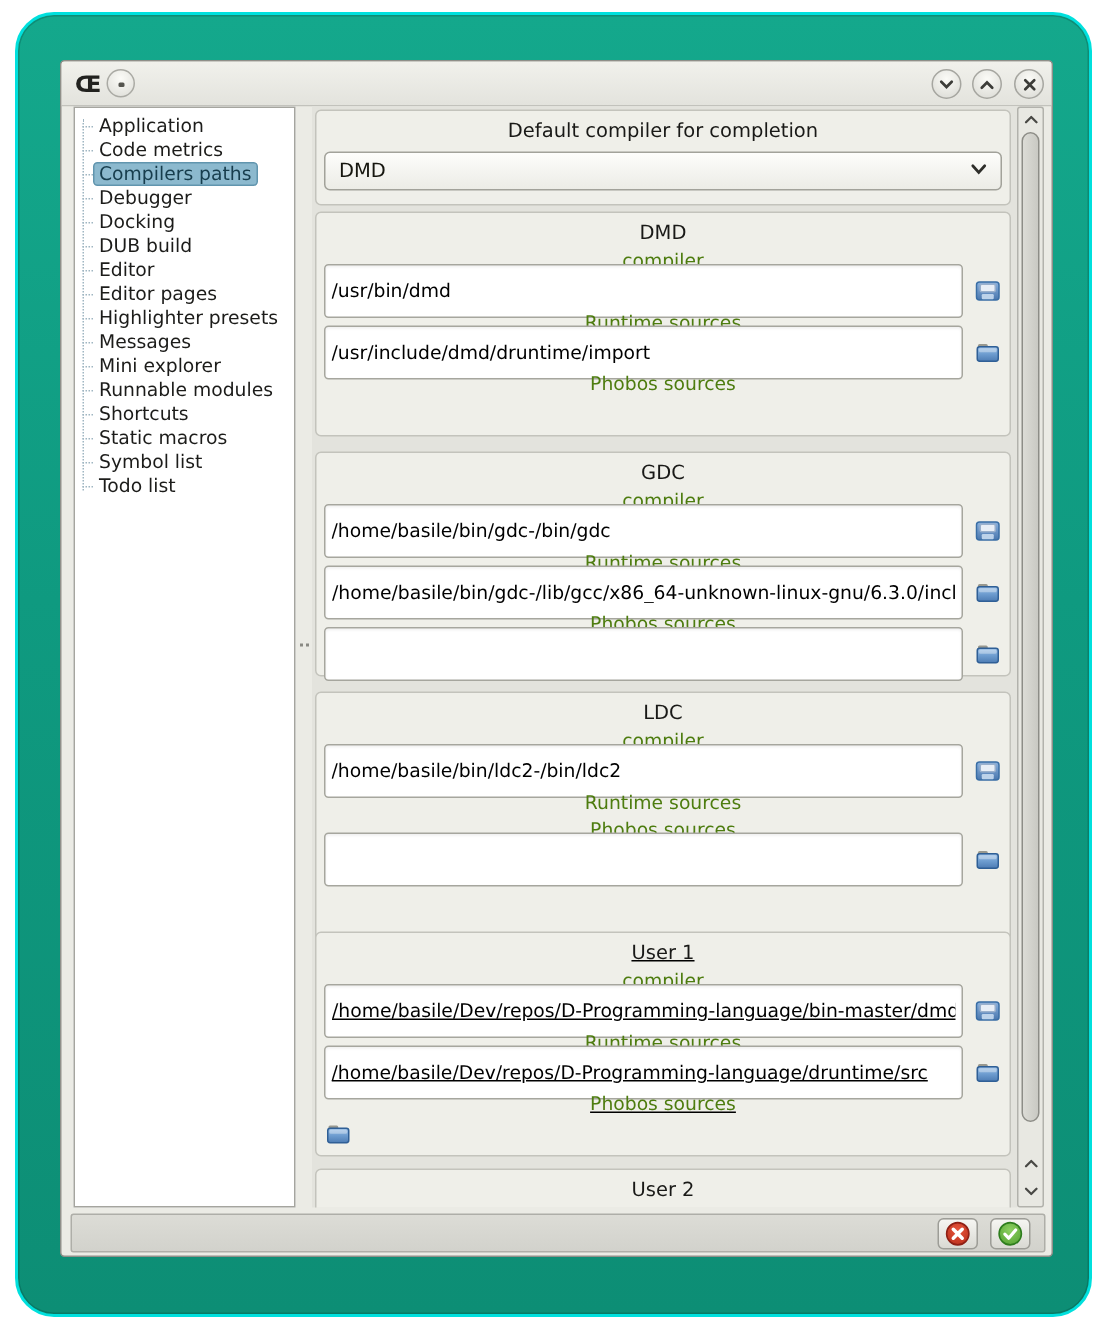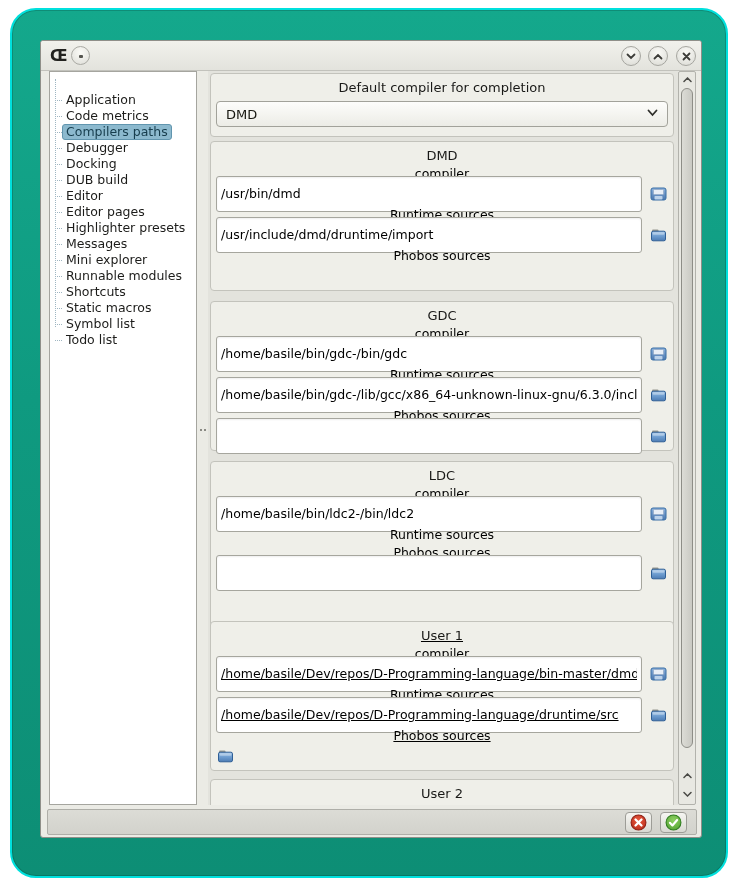--- a/index.html
+++ b/index.html
@@ -37,21 +37,21 @@
     display:flex; align-items:center; justify-content:center; padding:0; cursor:pointer;
   }
   .wbtn svg { display:block; }
   .wbtn-min { right:60px; } .wbtn-max { right:33px; } .wbtn-close { right:5px; }
 
   
   .sidebar {
     position:absolute; left:8px; top:30px; width:148px; height:734px;
     background:#ffffff; border:1px solid #a5a59f; overflow:hidden;
   }
-  .tree { position:relative; padding-top:20px; }
+  .tree { position:relative; padding-top:4px; }
   .tree::before { content:""; position:absolute; left:5px; top:7px; height:248px; border-left:1px dotted #9fb6c2; }
   .item { display:flex; align-items:center; height:16px; font-size:12.5px; color:#1c1c1a; cursor:default; }
   .item .guide { width:7px; margin-left:5px; border-top:1px dotted #9fb6c2; }
   .item .lbl { padding:0 3px; border:1px solid transparent; border-radius:3px; line-height:14px; white-space:nowrap; }
   .item.sel .lbl { background:#8cb9ce; border-color:#6195ae; color:#173d4d; }
 
   
   .splitter { position:absolute; left:156px; top:30px; width:11px; height:734px; cursor:col-resize; }
   .splitter::after { content:""; position:absolute; left:3px; top:358px; width:2px; height:2px; background:#8a8a84; box-shadow:4px 0 0 #8a8a84; }
 
@@ -61,21 +61,21 @@
     position:absolute; left:2px; width:464px; background:#efefe9;
     border:1px solid #c3c3bc; border-radius:4px;
   }
   .g-default { top:2px;  height:64px; }
   .g-0 { top:70px;  height:150px; }
   .g-1 { top:230px; height:150px; }
   .g-2 { top:390px; height:182px; }
   .g-3 { top:550px; height:150px;text-decoration:underline; }
   .g-4 { top:708px; height:150px; }
   .g-title { text-align:center; font-size:13px; color:#191917; margin-top:6px; line-height:15px; }
-  .g-label { text-align:center; font-size:12.5px; color:#000000; margin-top:4px; line-height:14px; }
+  .g-label { text-align:center; font-size:12.5px; color:#4d7c0f; margin-top:4px; line-height:14px; }
   .row { display:flex; align-items:center; margin:2px 5px 0 5px; height:21px; gap:7px; }
   input.path {
     flex:1; height:20px; border:1px solid #a6a69e; border-radius:3px; background:#ffffff;
     font:12.5px "DejaVu Sans", sans-serif; padding:17px 4px; color:#000000;
     box-shadow: inset 0 1px 2px rgba(0,0,0,.07);
   }
   .pick { width:19px; height:18px; border:0; background:transparent; padding:0; display:flex; align-items:center; justify-content:center; cursor:pointer; }
 
   .combo {
     margin:6px 5px 0 5px; height:26px; border:1px solid #a2a29a; border-radius:4px;

